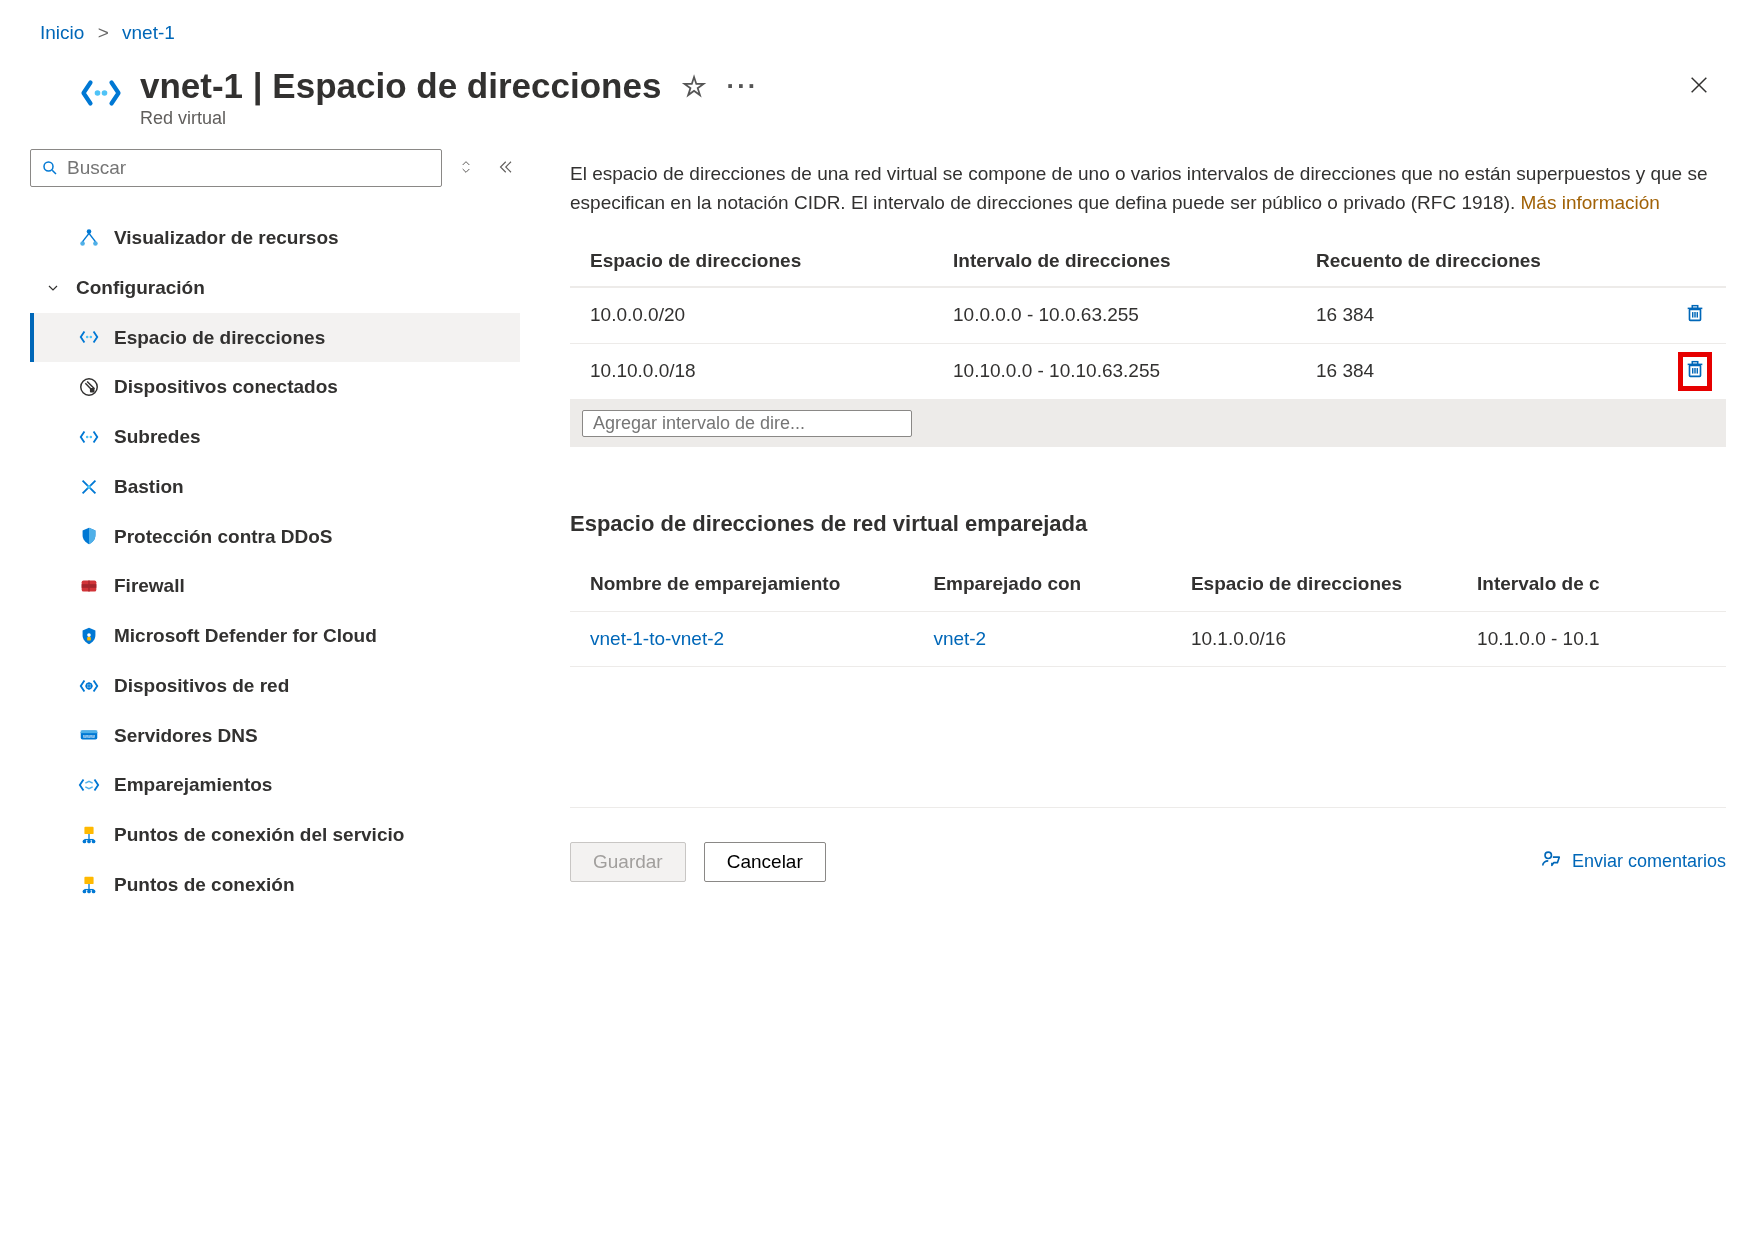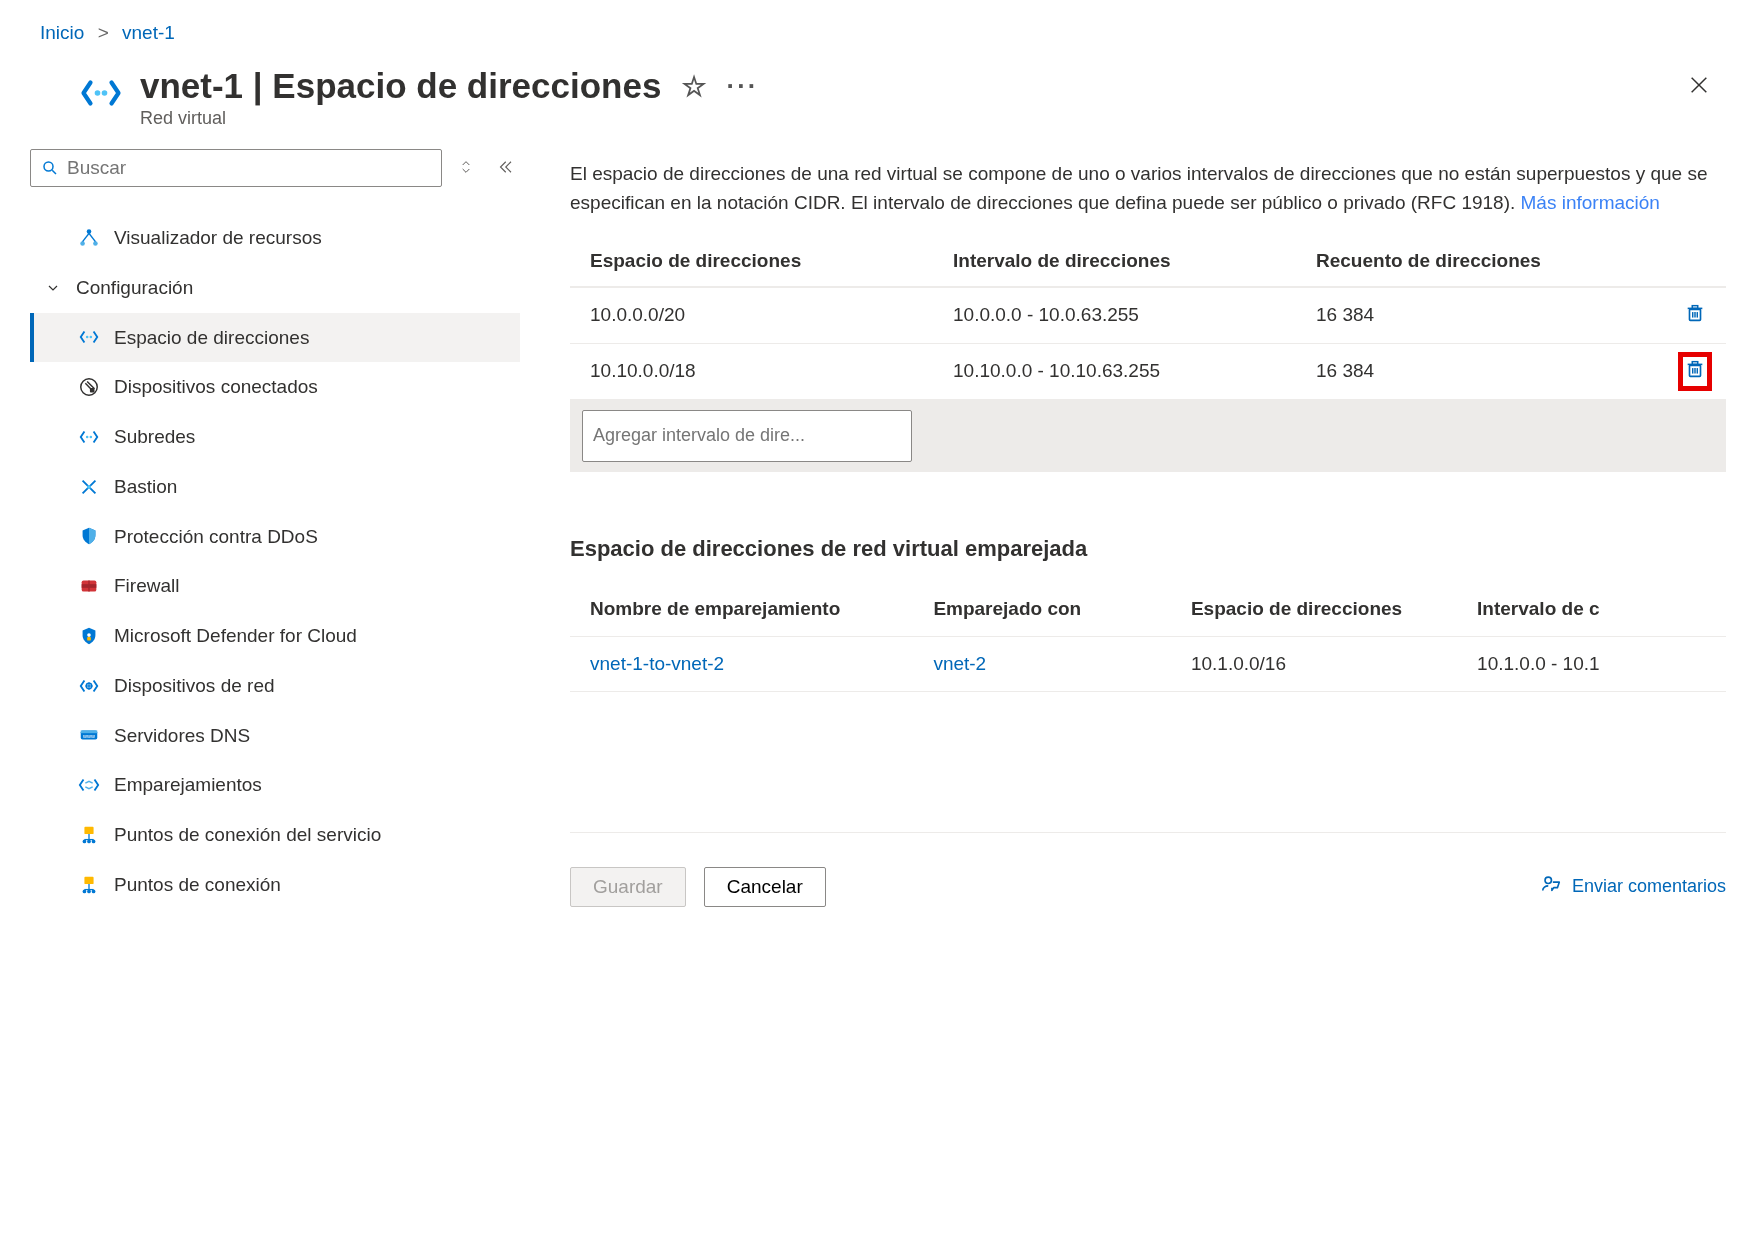--- a/index.html
+++ b/index.html
@@ -115,38 +115,38 @@
     padding-left: 14px;
   }
   .side-item.leaf {
     padding-left: 48px;
   }
   .side-item.active {
     background: #f3f2f1;
     border-left: 4px solid #0067b8;
     padding-left: 44px;
   }
-  .side-item .side-text { flex: 1; }
+  .side-item .side-text { flex: 1; font-weight: bold; }
   .side-icon {
     width: 22px; height: 22px;
     flex-shrink: 0;
     display: inline-flex;
     align-items: center;
     justify-content: center;
   }
   .chevron { width: 18px; display: inline-flex; justify-content:center;}
 
   
   .desc {
     font-size: 19px;
     line-height: 1.55;
     color: #323130;
     margin-bottom: 18px;
   }
-  .desc a { color: #3b82f6; text-decoration: none; }
+  .desc a { color: #a16207; text-decoration: none; }
 
   
   .tbl { width: 100%; }
   .tbl .thead, .tbl .trow {
     display: grid;
     grid-template-columns: 1.1fr 1.1fr 1fr 60px;
     align-items: center;
     padding: 14px 20px;
     font-size: 19px;
     border-bottom: 1px solid #edebe9;
@@ -163,21 +163,21 @@
   .tbl .trow .del.highlighted {
     outline: 5px solid #e60000;
     outline-offset: 1px;
   }
   .addrow {
     background: #edebe9;
     padding: 10px 12px;
   }
   .addrow input {
     width: 330px;
-    height: 52px;
+    height: 27px;
     border: 1px solid #8a8886;
     border-radius: 2px;
     font-size: 18px;
     padding: 4px 10px;
     color: #323130;
   }
 
   
   .section-title {
     font-weight: 600;

